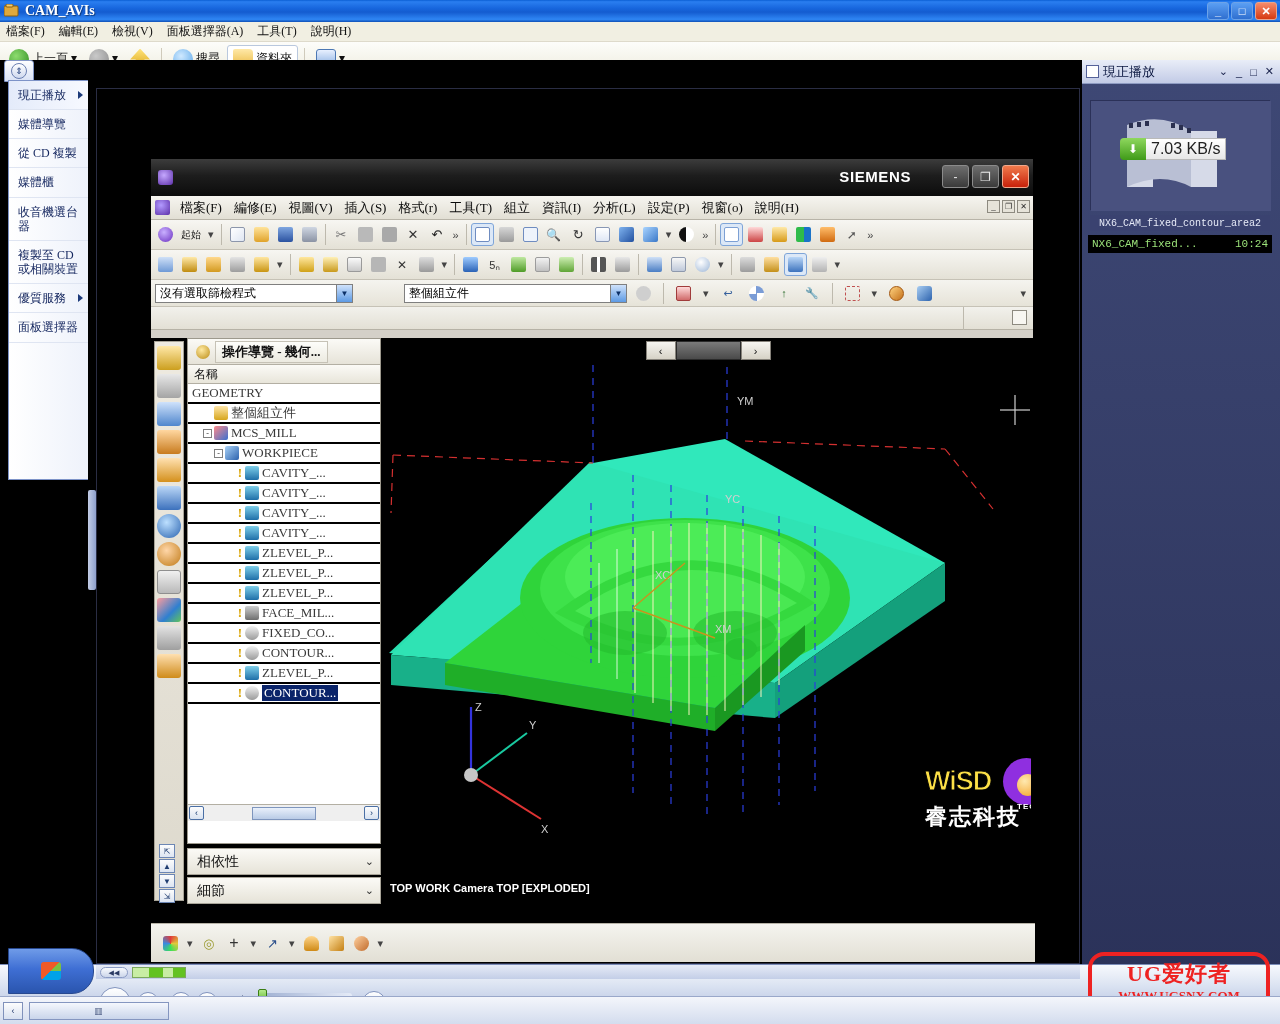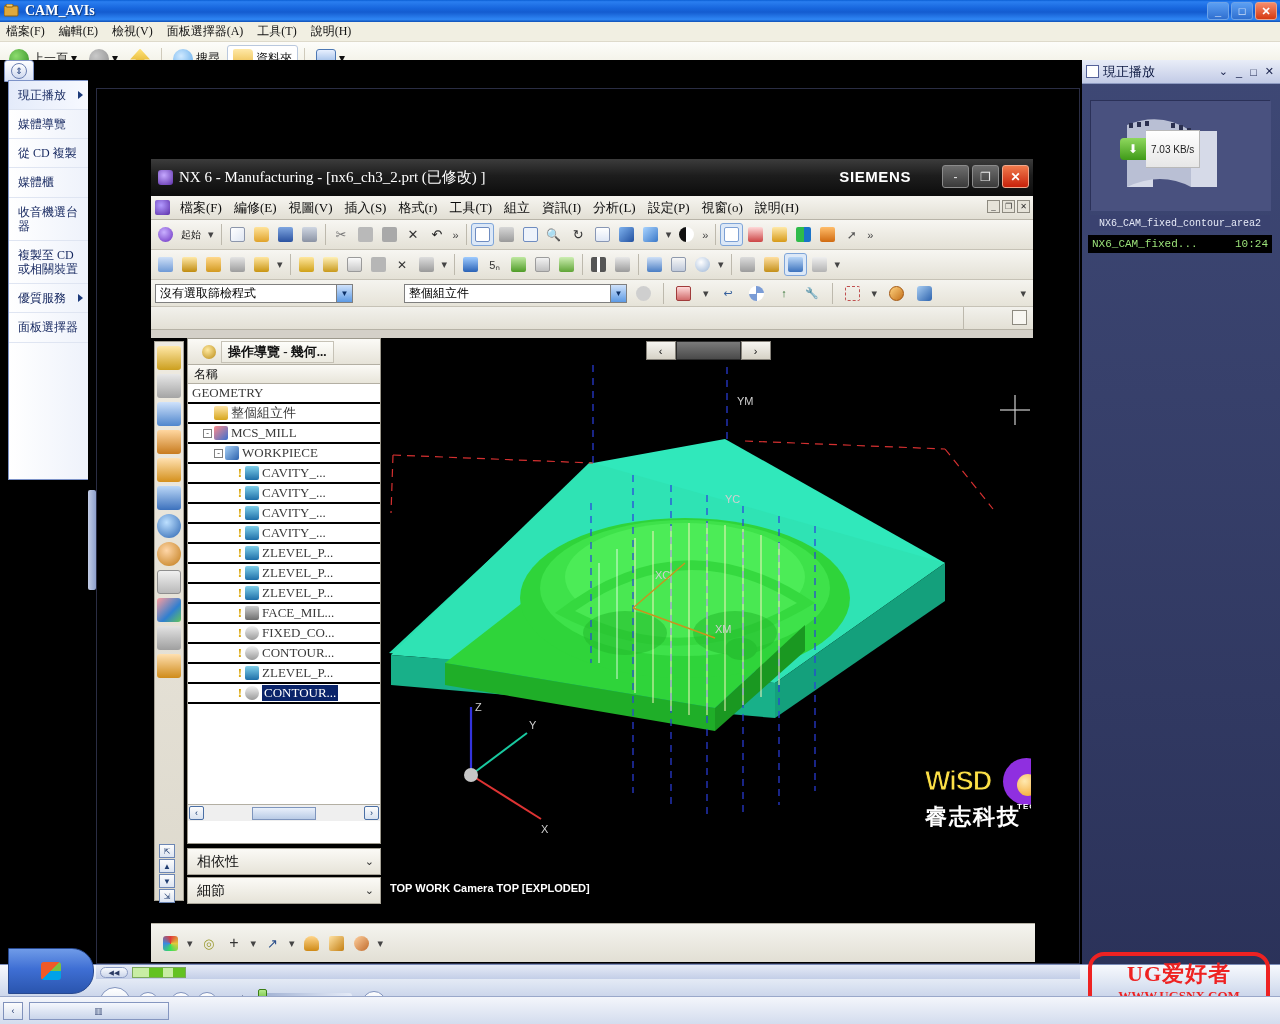--- a/index.html
+++ b/index.html
@@ -119,21 +119,21 @@
   #nx-cuebar .cue-div{position:absolute;left:812px;top:0;width:1px;height:23px;background:#bdb9ad;}
 
   
   #nx-main{position:absolute;left:0;top:179px;width:884px;height:585px;background:#000;}
   
   #nx-resbar{position:absolute;left:3px;top:3px;width:30px;height:560px;
     background:linear-gradient(to bottom,#eeeae0,#ddd9cd);border:1px solid #a8a498;}
   .rb-ico{width:24px;height:24px;margin:4px auto;border-radius:3px;position:relative;}
   #nx-navigator{position:absolute;left:36px;top:0;width:194px;height:506px;background:#fff;border:1px solid #9d998d;}
   #nav-header{height:26px;background:linear-gradient(to bottom,#fbfaf6,#e6e3d8);border-bottom:1px solid #b3afa3;
-    display:flex;align-items:center;padding-left:14px;gap:5px;}
+    display:flex;align-items:center;padding-left:8px;gap:5px;}
   #nav-header .pin{width:14px;height:14px;border-radius:50%;background:radial-gradient(circle at 40% 35%,#ffe9a0,#b98a14);}
   #nav-header .title{font-size:13px;font-weight:bold;font-family:"Liberation Serif",serif;color:#111;
     background:linear-gradient(to bottom,#fdfdfa,#eceaE0);border:1px solid #c6c2b6;padding:1px 6px;}
   #nav-colhdr{height:19px;background:linear-gradient(to bottom,#fbfaf6,#e8e5da);border-bottom:1px solid #b3afa3;
     display:flex;align-items:center;padding-left:6px;font-size:12px;font-family:"Liberation Serif",serif;color:#111;}
   #nav-tree{height:420px;overflow:hidden;background:#fff;position:relative;}
   .tr{height:20px;display:flex;align-items:center;font-size:13px;font-family:"Liberation Serif",serif;
     color:#3a3a3a;white-space:nowrap;border-bottom:2px solid #000000;}
   .tr .exp{width:9px;height:9px;border:1px solid #808080;background:#fff;font-size:8px;line-height:7px;
     text-align:center;color:#333;margin-right:2px;flex:none;}
@@ -195,22 +195,22 @@
     background:linear-gradient(to bottom,#5d6694,#3b4370);border:1px solid #2b3158;}
   #wmp-itemname{position:absolute;left:8px;top:155px;width:180px;height:16px;
     background:#3a4270;color:#e6eaf7;font-size:10px;display:flex;align-items:center;justify-content:center;
     font-family:"Liberation Mono",monospace;}
   #wmp-listitem{position:absolute;left:6px;top:175px;width:184px;height:18px;background:#000;
     display:flex;align-items:center;justify-content:space-between;padding:0 4px;
     color:#9ce37a;font-size:11px;font-family:"Liberation Mono",monospace;}
   #wmp-netbadge{position:absolute;left:1120px;top:78px;height:22px;display:flex;align-items:center;}
   #wmp-netbadge .greenbox{width:26px;height:22px;background:linear-gradient(to bottom,#8fd85e,#3f9a18);
     border-radius:4px 0 0 4px;display:flex;align-items:center;justify-content:center;color:#fff;font-size:12px;}
-  #wmp-netbadge .ratebox{height:38px;background:linear-gradient(to bottom,#ffffff,#e7e7e7);
-    border:1px solid #b9b9b9;border-left:none;display:flex;align-items:center;padding:4px 5px;font-size:10px;color:#222;}
+  #wmp-netbadge .ratebox{height:22px;background:linear-gradient(to bottom,#ffffff,#e7e7e7);
+    border:1px solid #b9b9b9;border-left:none;display:flex;align-items:center;padding:4px 5px;font-size:16px;color:#222;}
 
   
   #wmp-transport{position:absolute;left:0;top:964px;width:1280px;height:60px;
     background:linear-gradient(to bottom,#f7f9fd 0%,#dbe3f2 35%,#b9c6e2 75%,#9aabd0 100%);
     border-top:1px solid #7b8cb8;}
   #wmp-seekbar{position:absolute;left:96px;top:0px;width:984px;height:14px;
     background:linear-gradient(to bottom,#e6ebf7,#c3cee7);}
   .seek-pill{position:absolute;left:4px;top:2px;width:28px;height:11px;border-radius:6px;
     background:linear-gradient(to bottom,#f8fafe,#ccd6ea);border:1px solid #8b9bc4;
     display:flex;align-items:center;justify-content:center;color:#2b3a63;font-size:7px;}
@@ -367,21 +367,20 @@
     </div>
   </div>
   <div id="wmp-splitter"></div>
 
   <div id="video-area">
 
     <div id="nx-window">
 
       <div id="nx-titlebar">
         <span class="nx-logo"></span>
-        <span class="nx-title">NX 6 - Manufacturing - [nx6_ch3_2.prt (已修改) ]</span>
         <span id="nx-brand">SIEMENS</span>
         <span class="nx-winbtns">
           <span class="nx-wb">-</span>
           <span class="nx-wb">❐</span>
           <span class="nx-wb close">✕</span>
         </span>
       </div>
 
       <div id="nx-menubar">
         <span class="mdi-ico"></span>

